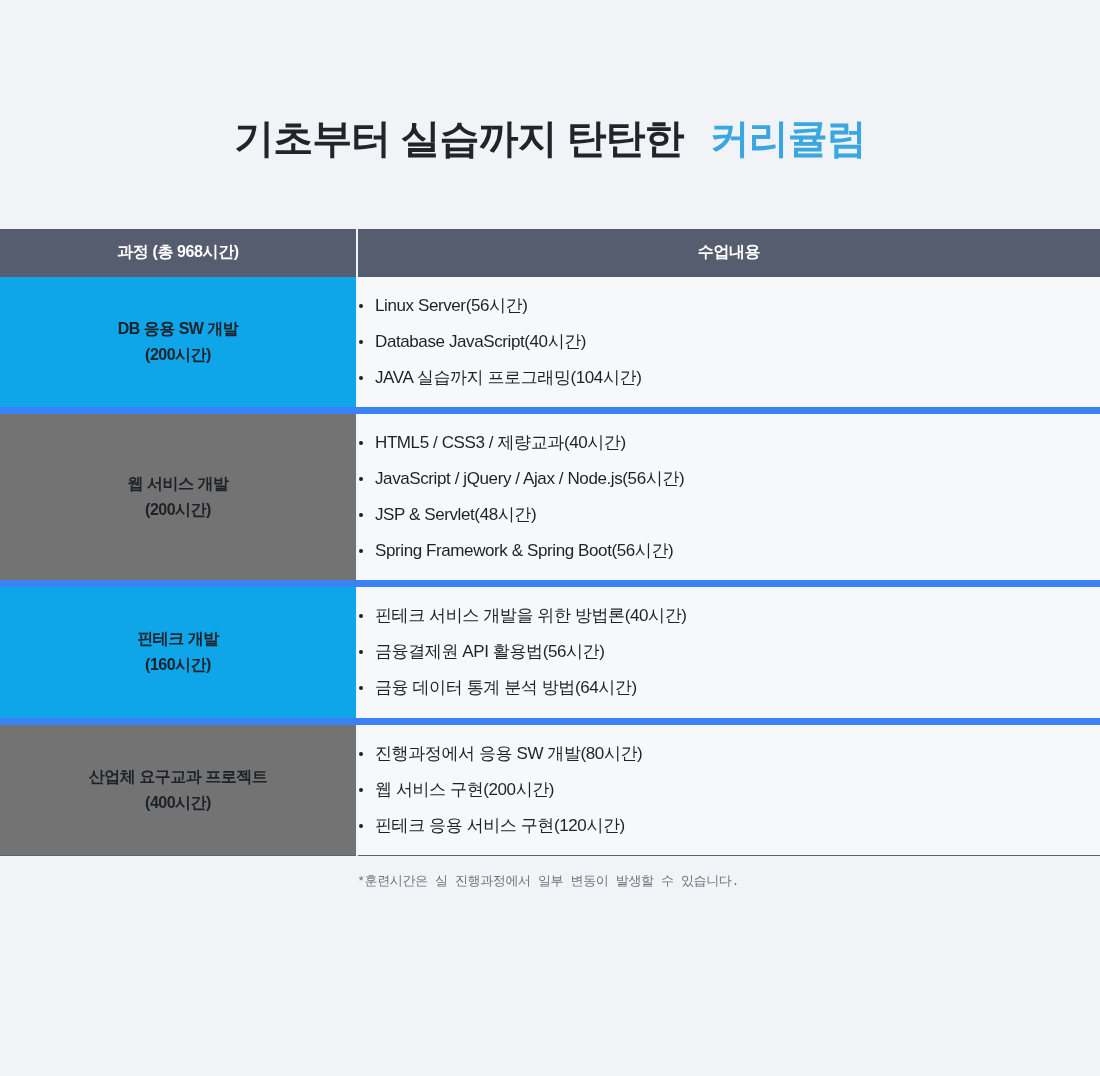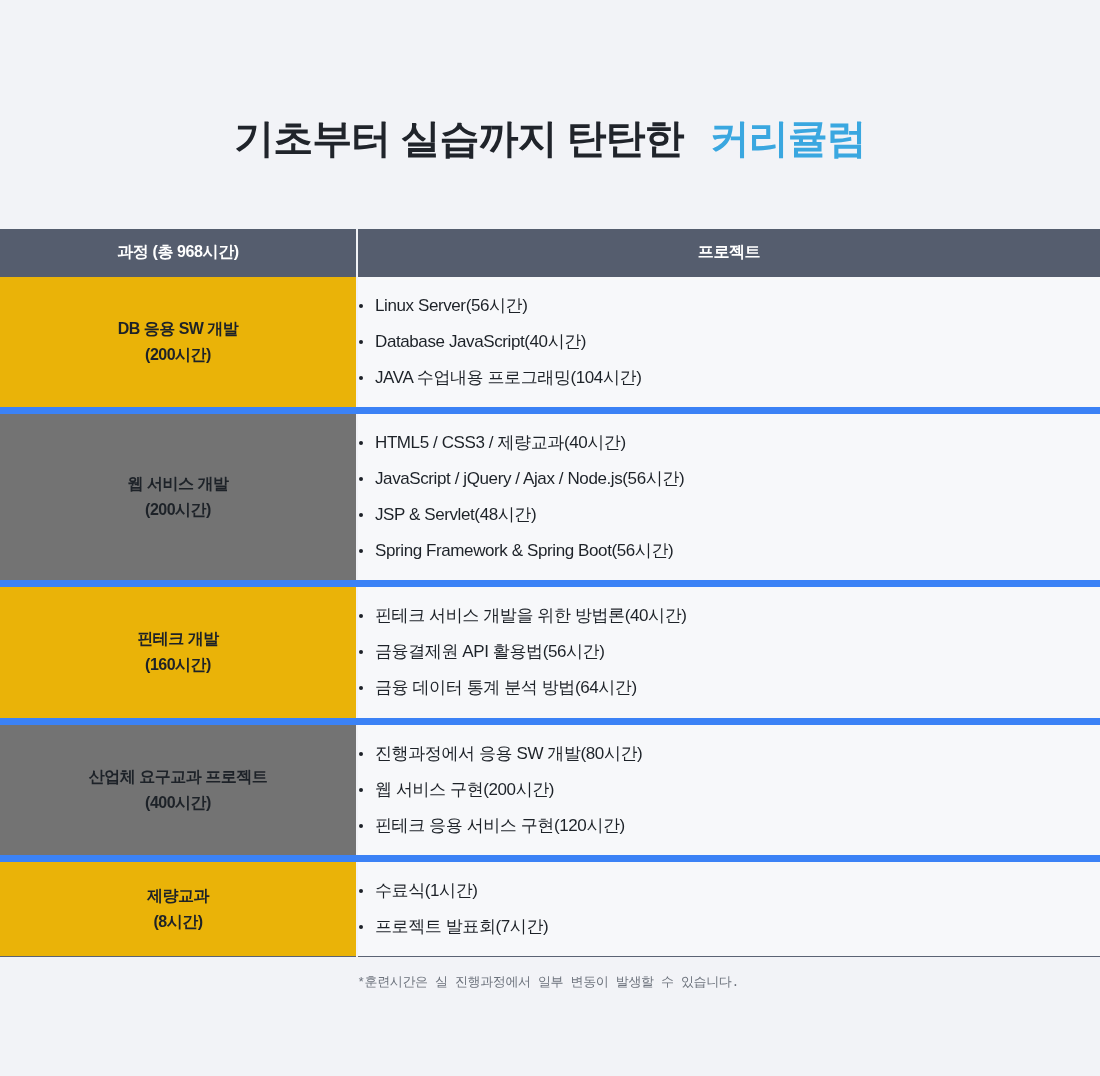--- a/index.html
+++ b/index.html
@@ -80,21 +80,21 @@
     text-align: center;
     font-size: 16px;
     font-weight: bold;
     line-height: 1.62;
     letter-spacing: -0.5px;
     color: #1d2228;
     border-right: 2px solid #f2f3f7;
     padding: 0 10px;
     box-sizing: border-box;
   }
-  td.course.shade-a { background: #eab308; }
+  td.course.shade-a { background: #0ea5e9; }
   td.course.shade-b { background: #737373; }
 
   td.content {
     background: #f7f8fa;
     padding: 0 0 0 30px;
     box-sizing: border-box;
   }
   td.content ul {
     list-style: none;
     margin: 0;
@@ -142,34 +142,34 @@
   </div>
 
   <table class="table">
     <colgroup>
       <col class="c1">
       <col class="c2">
     </colgroup>
     <thead>
       <tr>
         <th class="head-left">과정 (총 968시간)</th>
-        <th>프로젝트</th>
+        <th>수업내용</th>
       </tr>
     </thead>
     <tbody id="tbody">
         <tr>
           <td class="course shade-a">
             <div>DB 응용 SW 개발</div>
             <div>(200시간)</div>
           </td>
           <td class="content">
             <ul>
               <li>Linux Server(56시간)</li>
               <li>Database JavaScript(40시간)</li>
-              <li>JAVA 수업내용 프로그래밍(104시간)</li>
+              <li>JAVA 실습까지 프로그래밍(104시간)</li>
             </ul>
           </td>
         </tr>
         <tr>
           <td class="course shade-b">
             <div>웹 서비스 개발</div>
             <div>(200시간)</div>
           </td>
           <td class="content">
             <ul>
@@ -199,30 +199,18 @@
             <div>(400시간)</div>
           </td>
           <td class="content">
             <ul>
               <li>진행과정에서 응용 SW 개발(80시간)</li>
               <li>웹 서비스 구현(200시간)</li>
               <li>핀테크 응용 서비스 구현(120시간)</li>
             </ul>
           </td>
         </tr>
-        <tr>
-          <td class="course shade-a">
-            <div>제량교과</div>
-            <div>(8시간)</div>
-          </td>
-          <td class="content">
-            <ul>
-              <li>수료식(1시간)</li>
-              <li>프로젝트 발표회(7시간)</li>
-            </ul>
-          </td>
-        </tr>
       </tbody>
   </table>
 
   <div class="footnote">*훈련시간은 실 진행과정에서 일부 변동이 발생할 수 있습니다.</div>
 
 </div>
 
 </body></html>

